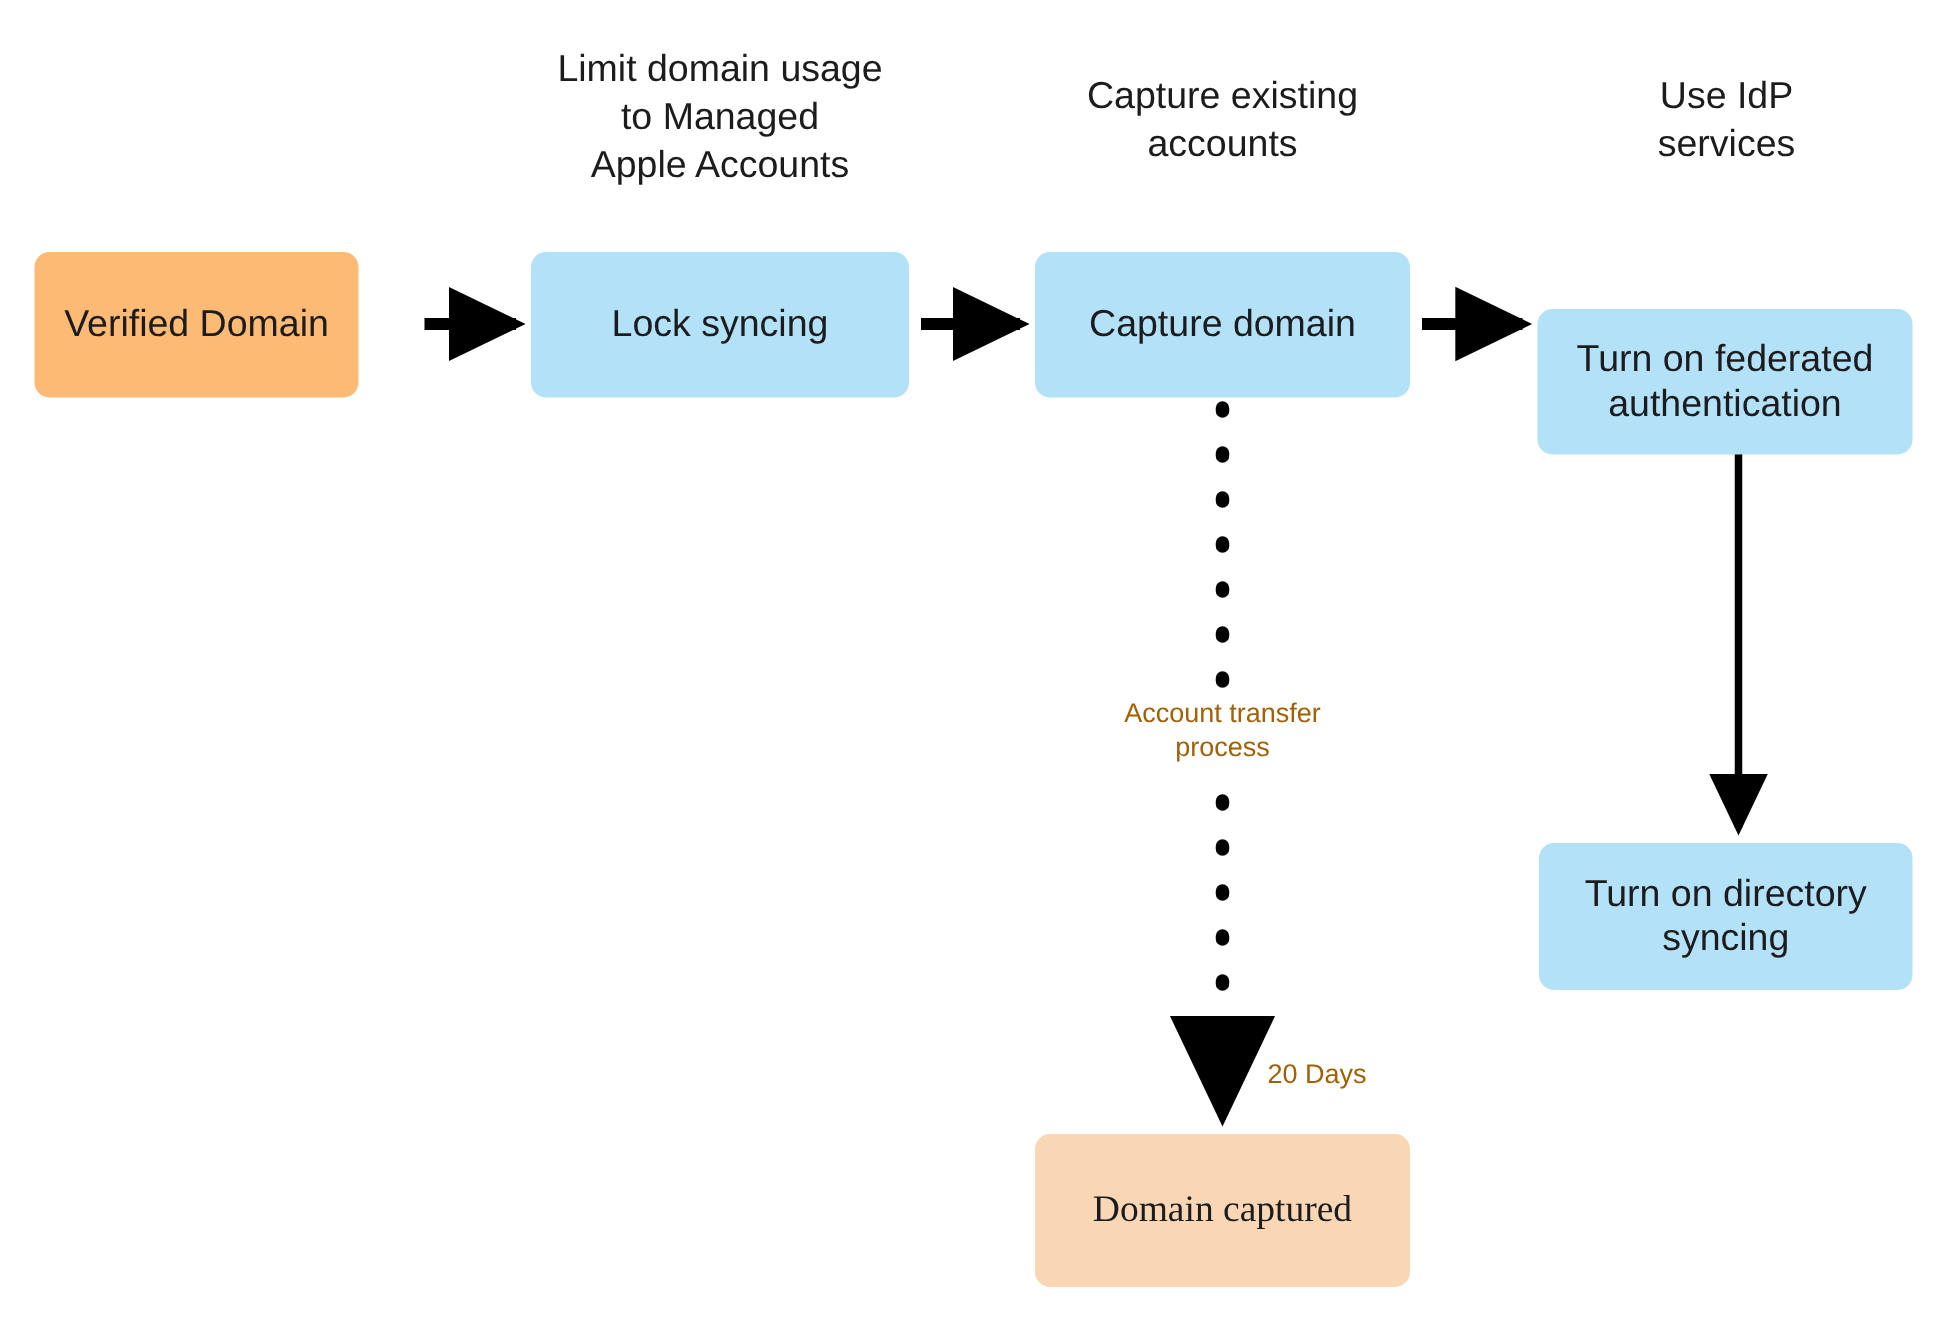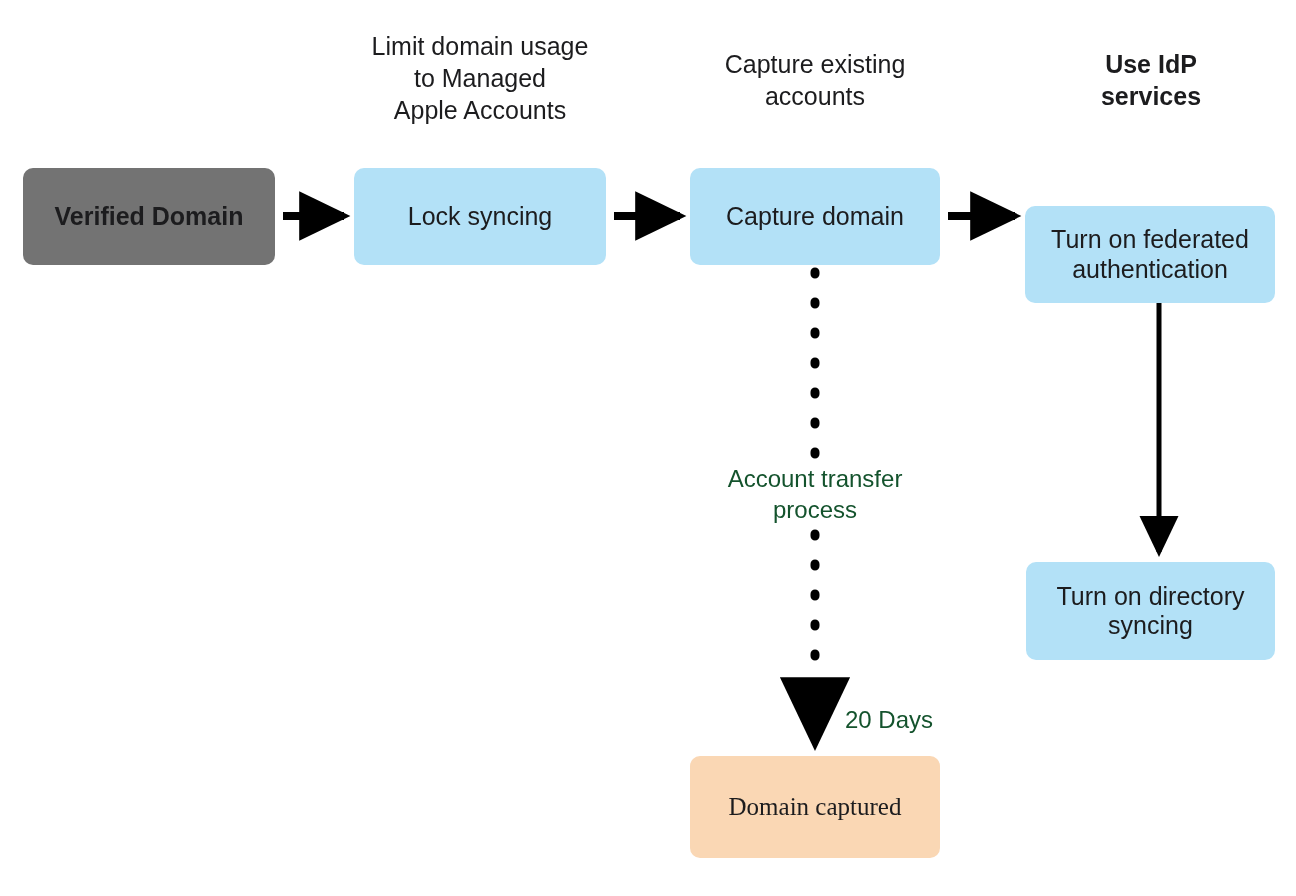--- a/index.html
+++ b/index.html
@@ -33,22 +33,22 @@
     position: absolute;
     text-align: center;
     color: #1c1c1e;
     font-size: 25px;
     line-height: 1.28;
     box-sizing: border-box;
   }
   .edge-label {
     position: absolute;
     text-align: center;
-    color: #14532d;
-    font-size: 24px;
+    color: #a16207;
+    font-size: 18px;
     line-height: 1.28;
     box-sizing: border-box;
   }
   svg.edges {
     position: absolute;
     left: 0;
     top: 0;
     width: 1296px;
     height: 896px;
     pointer-events: none;
@@ -56,21 +56,21 @@
 </style>
 </head>
 <body>
 
 <div id="canvas">
 
   <div class="caption" style="left:355px; top:30px; width:250px;">Limit domain usage<br>to Managed<br>Apple Accounts</div>
 
   <div class="caption" style="left:690px; top:48px; width:250px;">Capture existing<br>accounts</div>
 
-  <div class="caption" style="left:1026px; top:48px; width:250px;font-weight:bold;">Use IdP<br>services</div>
+  <div class="caption" style="left:1026px; top:48px; width:250px;">Use IdP<br>services</div>
 
   <svg class="edges" viewBox="0 0 1296 896" xmlns="http://www.w3.org/2000/svg">
     <defs>
       <marker id="arrowhead" markerWidth="7" markerHeight="7" refX="5.6" refY="3.5" orient="auto" markerUnits="strokeWidth">
         <path d="M0,0.4 L6.4,3.5 L0,6.6 Z" fill="#000000"></path>
       </marker>
       <marker id="arrowhead-thin" markerWidth="9" markerHeight="9" refX="7.2" refY="4.5" orient="auto" markerUnits="strokeWidth">
         <path d="M0,0.6 L8.2,4.5 L0,8.4 Z" fill="#000000"></path>
       </marker>
     </defs>
@@ -81,21 +81,21 @@
 
     <line x1="948" y1="216" x2="1015" y2="216" stroke="#000000" stroke-width="8" marker-end="url(#arrowhead)"></line>
 
     <line x1="815" y1="272" x2="815" y2="462" stroke="#000000" stroke-width="9" stroke-linecap="round" stroke-dasharray="2 28"></line>
 
     <line x1="815" y1="534" x2="815" y2="742" stroke="#000000" stroke-width="9" stroke-linecap="round" stroke-dasharray="2 28" marker-end="url(#arrowhead-thin)"></line>
 
     <line x1="1159" y1="266" x2="1159" y2="552" stroke="#000000" stroke-width="5" marker-end="url(#arrowhead-thin)"></line>
   </svg>
 
-  <div class="node" style="left:23px; top:168px; width:252px; height:97px; background:#737373;font-weight:bold;">Verified Domain</div>
+  <div class="node" style="left:23px; top:168px; width:216px; height:97px; background:#fdba74;">Verified Domain</div>
 
   <div class="node" style="left:354px; top:168px; width:252px; height:97px; background:#b3e1f7;">Lock syncing</div>
 
   <div class="node" style="left:690px; top:168px; width:250px; height:97px; background:#b3e1f7;">Capture domain</div>
 
   <div class="node" style="left:1025px; top:168px; width:250px; height:97px; background:#b3e1f7;margin-top:38px;">Turn on federated<br>authentication</div>
 
   <div class="node" style="left:1026px; top:562px; width:249px; height:98px; background:#b3e1f7;">Turn on directory<br>syncing</div>
 
   <div class="node" style="left:690px; top:756px; width:250px; height:102px; background:#fad7b4;font-family:Liberation Serif, serif;">Domain captured</div>

